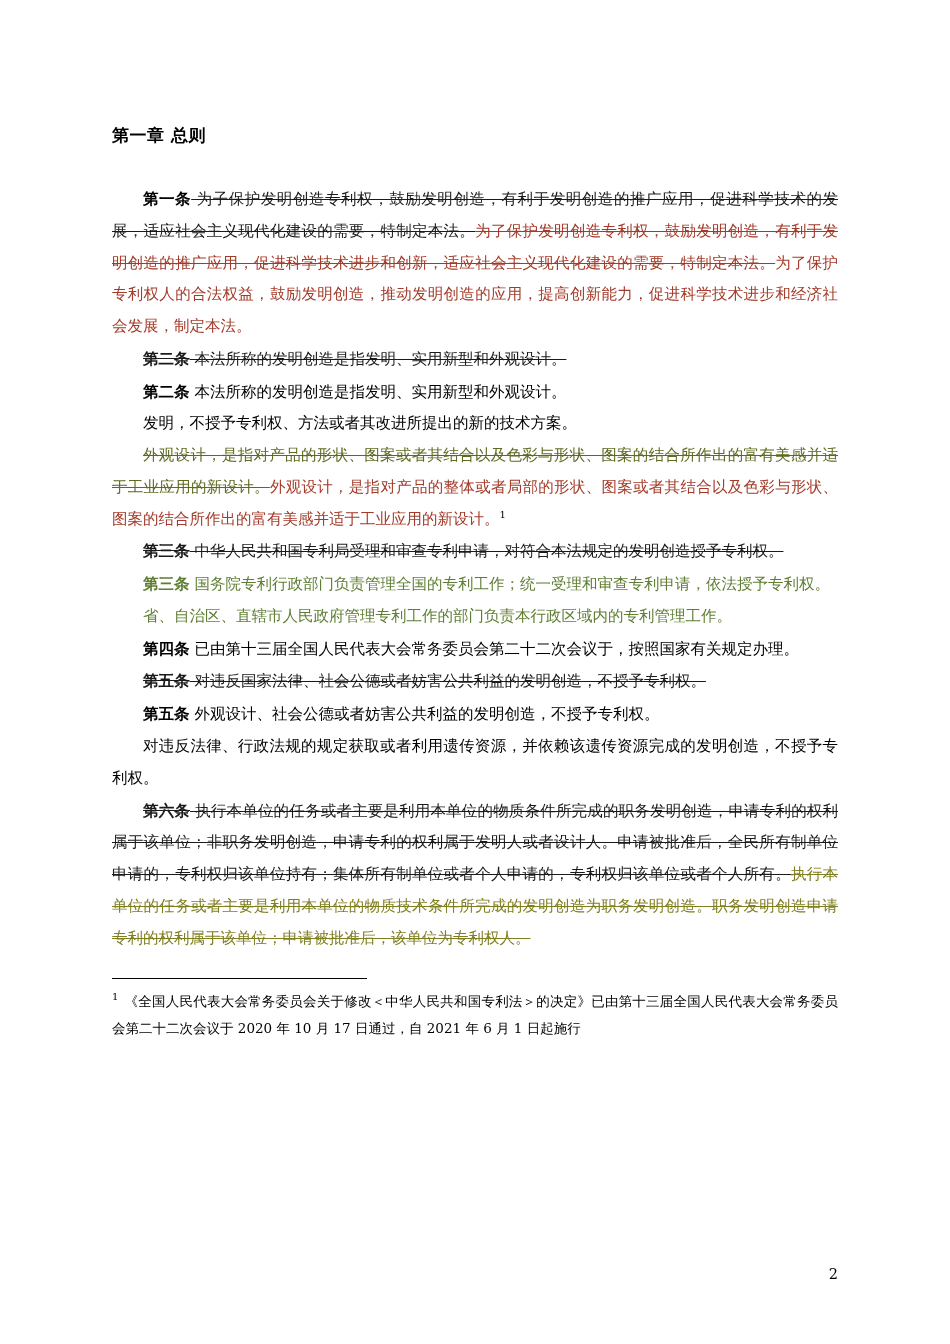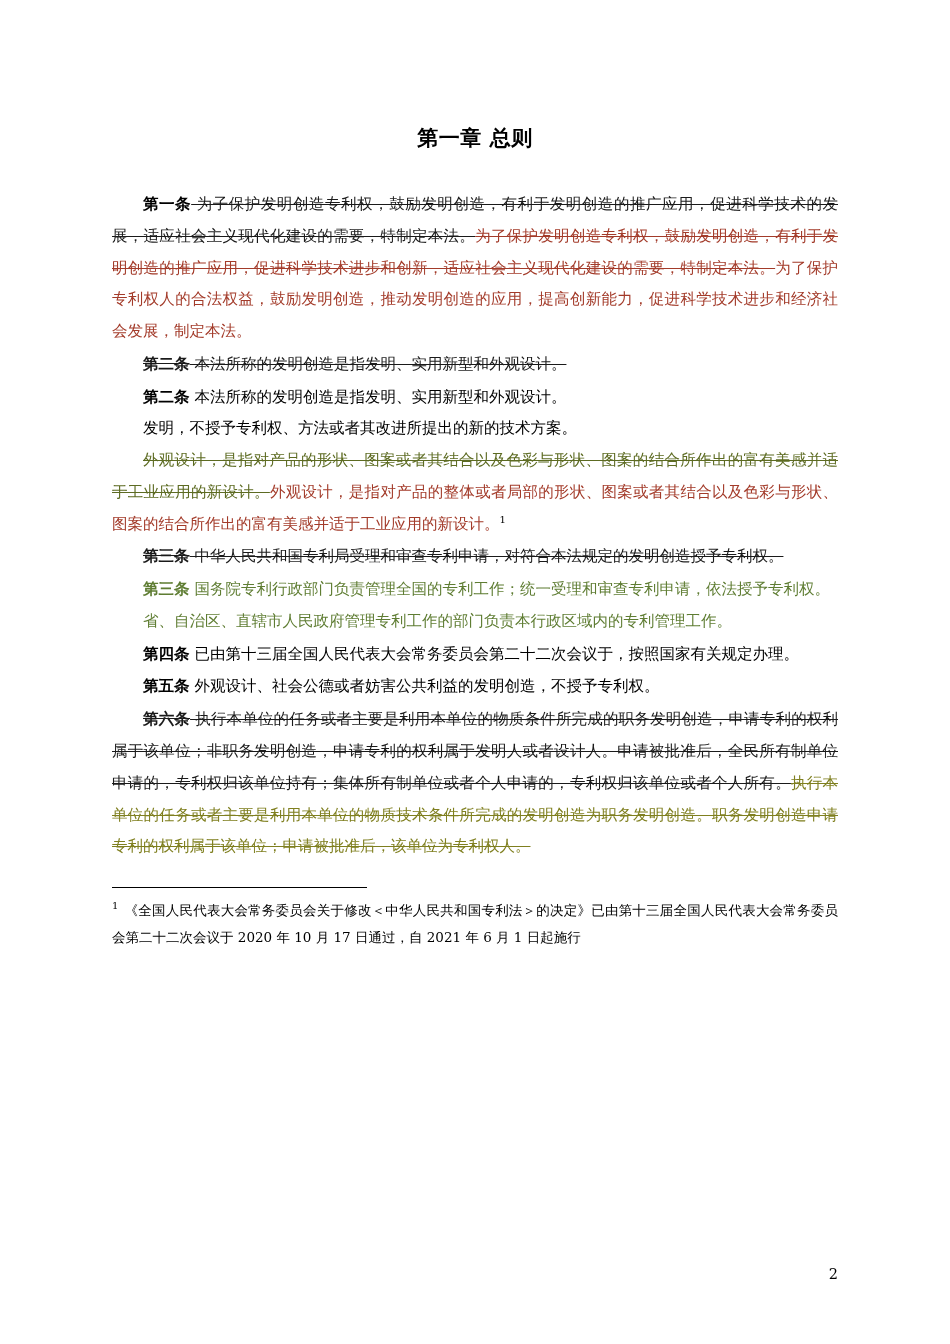--- a/index.html
+++ b/index.html
@@ -13,23 +13,22 @@
   .page {
     position: relative;
     width: 950px;
     height: 1344px;
     background: #ffffff;
     box-sizing: border-box;
     padding: 110px 112px 40px 112px;
     overflow: hidden;
   }
   .doc-title {
-    text-align: center;
     font-weight: bold;
-    font-size: 21px;
+    font-size: 17px;
     letter-spacing: 0.5px;
     margin: 14px 0 36px 0;
     color: #000;
   }
   .para {
     font-size: 15.5px;
     line-height: 2.05;
     color: #000;
     text-align: justify;
     margin: 0 0 0 0;
@@ -140,25 +139,31 @@
     </p>
 
     <p class="para indent">
       <span class="ins-green">省、自治区、直辖市人民政府管理专利工作的部门负责本行政区域内的专利管理工作。</span>
     </p>
 
     <p class="para indent">
       <span class="art">第四条</span><span class="normal">  已由第十三届全国人民代表大会常务委员会第二十二次会议于，按照国家有关规定办理。</span>
     </p>
 
+    <p class="para indent">
+      <span class="art del-black">第五条</span><span class="del-black">  对违反国家法律、社会公德或者妨害公共利益的发明创造，不授予专利权。</span>
+    </p>
 
     <p class="para indent">
       <span class="art">第五条</span><span class="normal">  外观设计、社会公德或者妨害公共利益的发明创造，不授予专利权。</span>
     </p>
 
+    <p class="para indent">
+      <span class="normal">对违反法律、行政法规的规定获取或者利用遗传资源，并依赖该遗传资源完成的发明创造，不授予专利权。</span>
+    </p>
 
     <p class="para indent">
       <span class="art del-black">第六条</span><span class="del-black">   执行本单位的任务或者主要是利用本单位的物质条件所完成的职务发明创造，申请专利的权利属于该单位；非职务发明创造，申请专利的权利属于发明人或者设计人。申请被批准后，全民所有制单位申请的，专利权归该单位持有；集体所有制单位或者个人申请的，专利权归该单位或者个人所有。</span><span class="del">执行本单位的任务或者主要是利用本单位的物质技术条件所完成的发明创造为职务发明创造。职务发明创造申请专利的权利属于该单位；申请被批准后，该单位为专利权人。</span>
     </p>
 
   </div>
 
   <div class="footnote-sep"></div>
 
   <div class="footnote">

